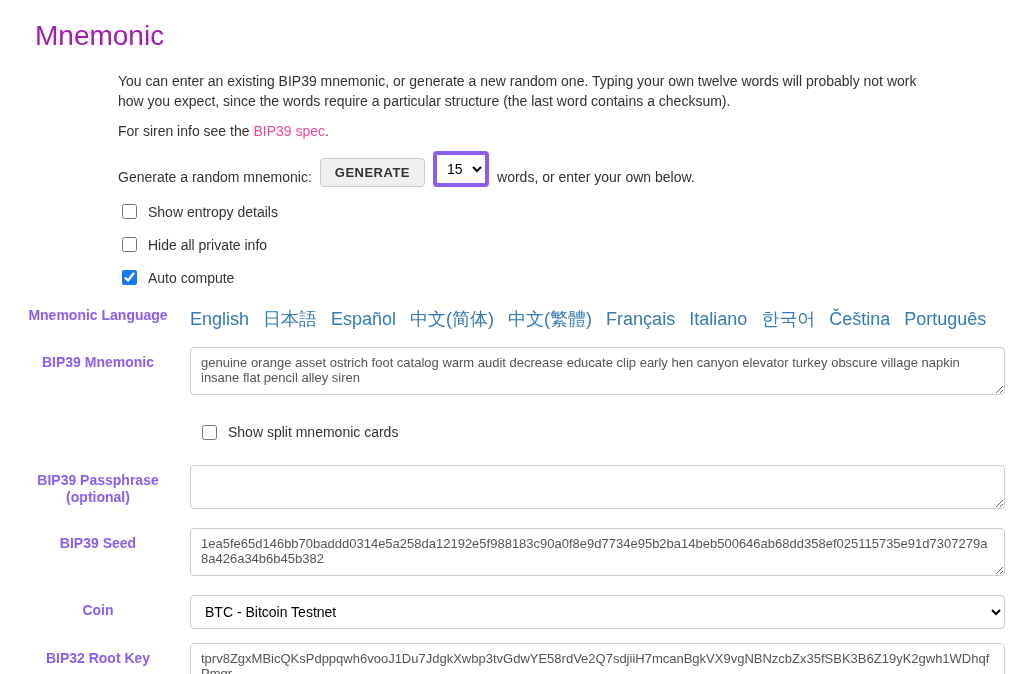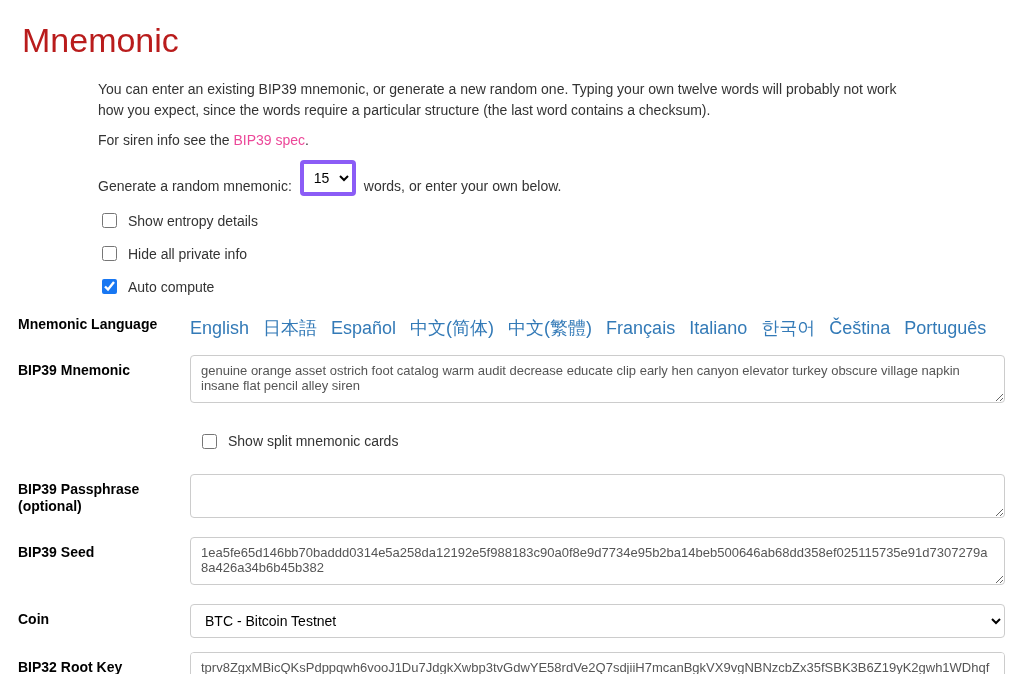--- a/index.html
+++ b/index.html
@@ -6,27 +6,27 @@
     body {
       font-family: -apple-system, BlinkMacSystemFont, "Segoe UI", Helvetica, Arial, sans-serif;
       font-size: 14px;
       color: #333;
       margin: 0;
       padding: 12px 18px 24px 18px;
       line-height: 1.45;
       background: #fff;
     }
     h2.title {
-      font-size: 34px;
+      font-size: 28px;
       font-weight: 400;
-      margin: 4px 0 14px 4px;
-      color: #b91c1c;
+      margin: 4px 0 14px 17px;
+      color: #a21caf;
     }
     .content {
-      margin-left: 80px;
+      margin-left: 100px;
       max-width: 812px;
     }
     .info-p { margin: 0 0 10px 0; }
     a.link { color: #ec4899; text-decoration: none; }
 
     .gen-row { display: flex; align-items: flex-end; gap: 8px; margin: 8px 0 14px 0; flex-wrap: wrap;}
     .btn-gen {
       background: #f0f0f0;
       border: 1px solid #ccc;
       border-radius: 4px;
@@ -50,24 +50,24 @@
     .check-row input[type=checkbox].blue-check { accent-color: #1877f2; }
 
     .form-row {
       display: flex;
       align-items: flex-start;
       margin-bottom: 14px;
       position: relative;
     }
     .form-label {
       width: 172px;
-      text-align: left;
+      text-align: center;
       padding: 7px 12px 0 0;
       font-weight: 700;
-      color: #000000;
+      color: #8b5cf6;
       flex-shrink: 0;
       line-height: 1.25;
       position: relative;
     }
     .form-label .sub { display:block; }
     .form-field { flex: 1; max-width: 815px; }
     .form-field textarea, .form-field input[type=text] {
       width: 100%;
       border: 1px solid #ccc;
       border-radius: 4px;
@@ -98,20 +98,21 @@
 <h2 class="title">Mnemonic</h2>
 
 <div class="content">
   <p class="info-p">You can enter an existing BIP39 mnemonic, or generate a new random one. Typing your own twelve words will probably not work how you expect, since the words require a particular structure (the last word contains a checksum).</p>
   <p class="info-p">
     <span>For siren info see the </span><a href="#" class="link">BIP39 spec</a>.
   </p>
 
   <div class="gen-row">
     <span>Generate a random mnemonic: </span>
+    <button class="btn-gen">GENERATE</button>
     <select class="small-sel">
       <option>15</option>
     </select>
     <span> words, or enter your own below.</span>
   </div>
 
   <div class="check-row">
     <input type="checkbox" style="">
     <span>Show entropy details</span>
   </div>

